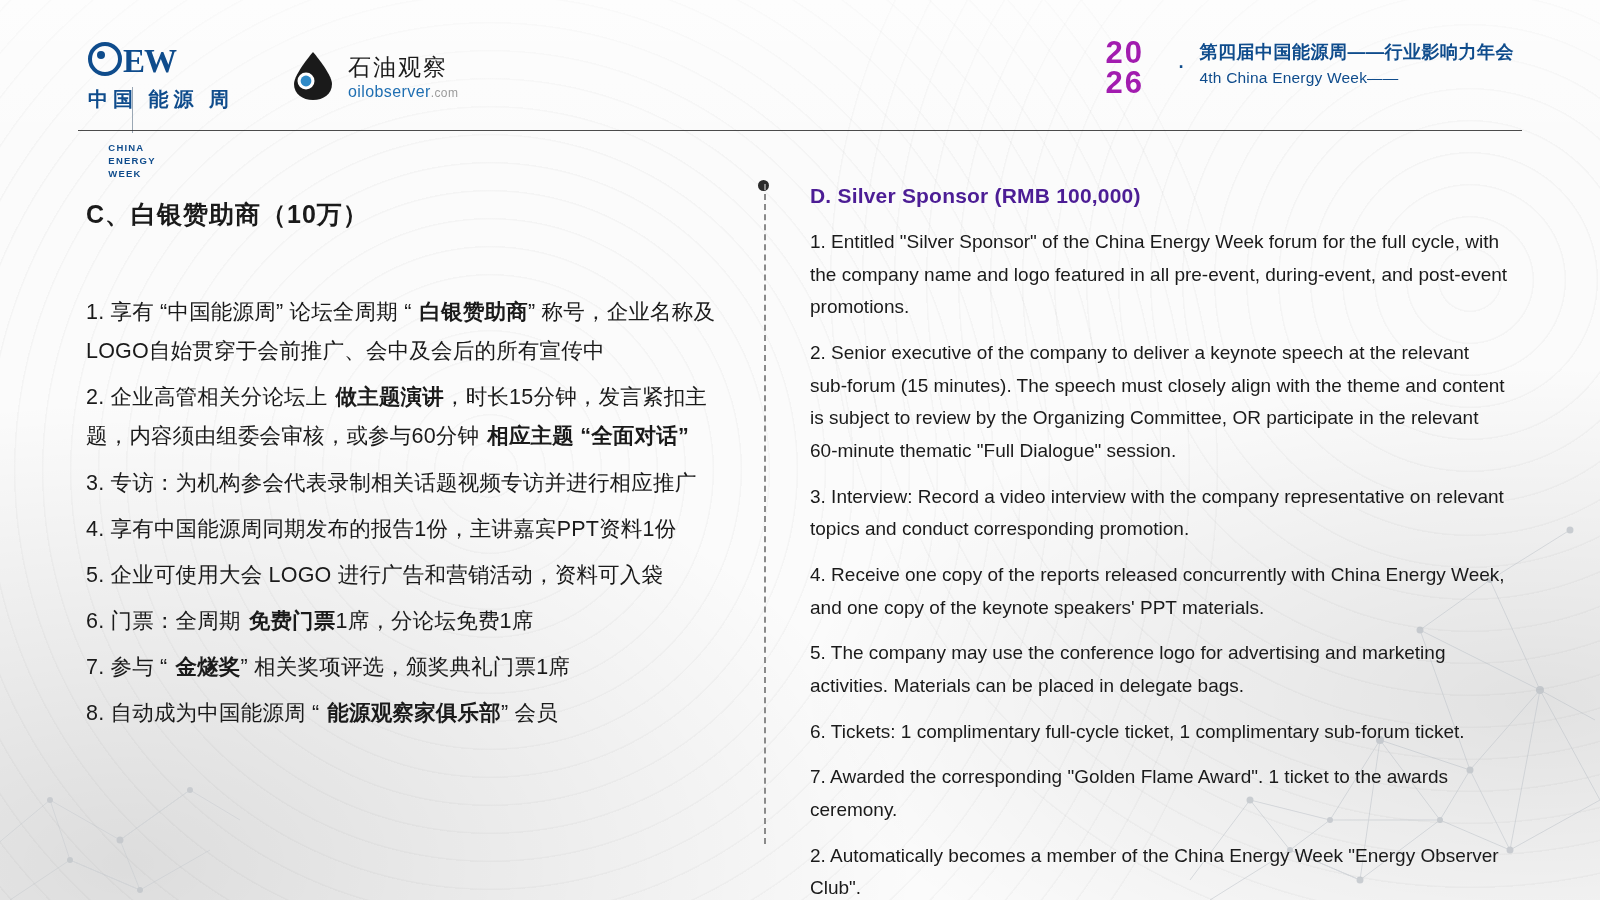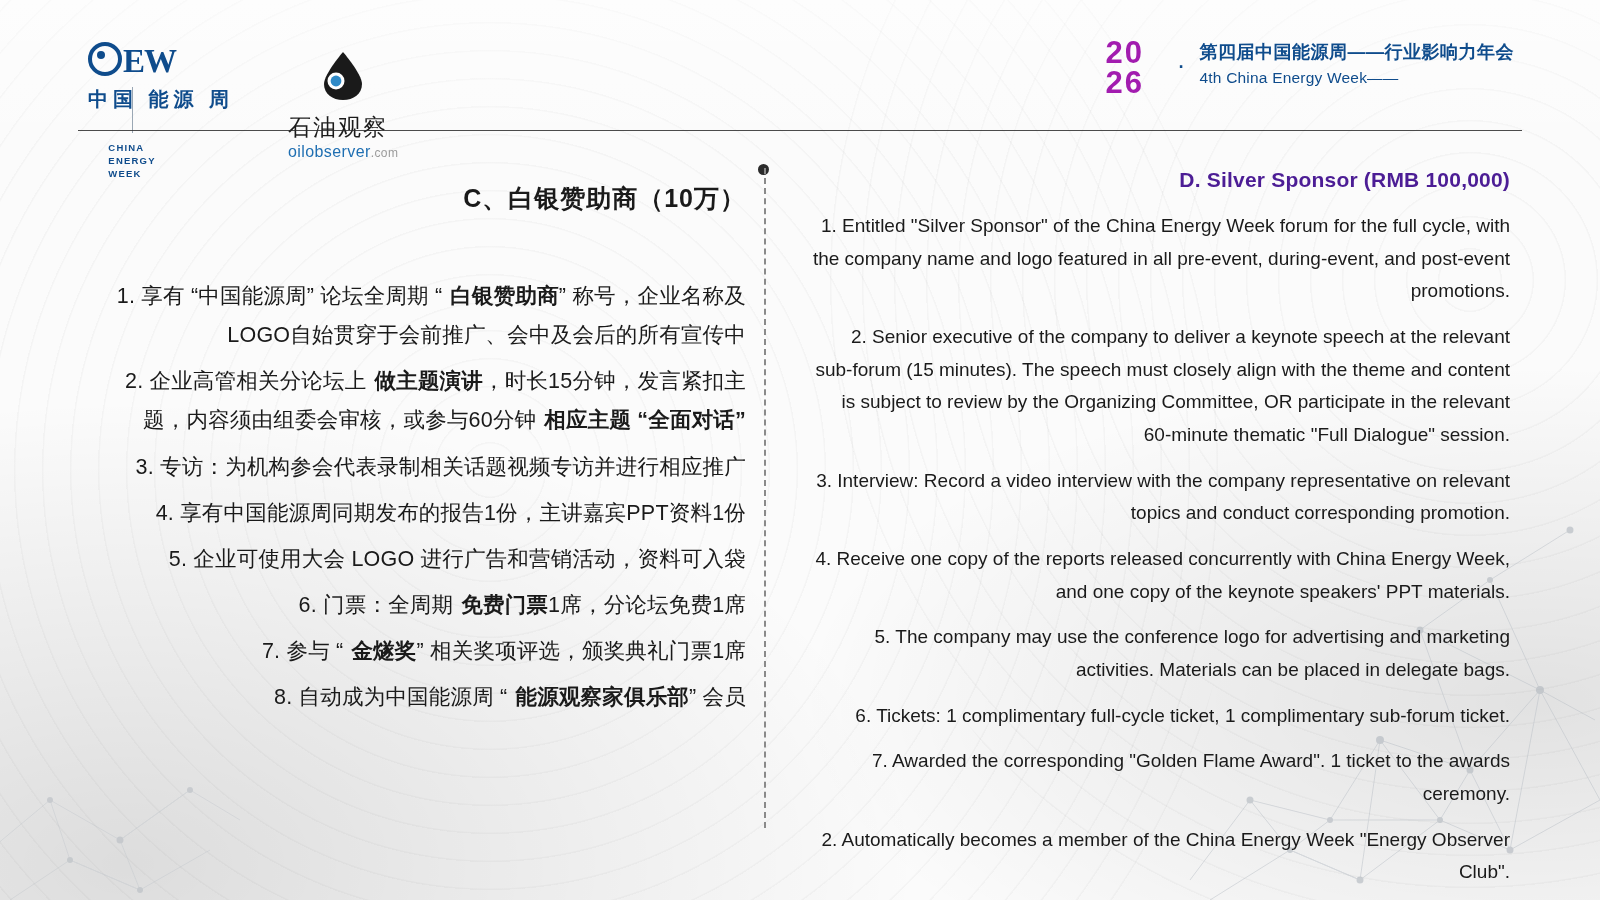--- a/index.html
+++ b/index.html
@@ -148,21 +148,20 @@
     font-weight: bold;
     text-align: center;
   }
   .oil-logo {
     position: absolute;
     left: 288px;
     top: 50px;
     display: flex;
     align-items: center;
     gap: 10px;
-    flex-direction: column;
   }
   .drop {
     width: 50px;
     height: 52px;
     position: relative;
   }
   .oil-text-cn {
     font-size: 23px;
     color: #1b1b1b;
     letter-spacing: 2px;
@@ -216,24 +215,23 @@
     font-size: 15.5px;
     color: #0f4c8c;
     letter-spacing: .2px;
     line-height: 1.45;
   }
   .rl3 { font-weight: bold; }
 
   
   .content {
     position: absolute;
-    top: 160px;
+    top: 176px;
     left: 0; right: 0;
     height: 700px;
-    text-align: right;
   }
   .col-left {
     position: absolute;
     left: 86px;
     top: 0;
     width: 660px;
   }
   .col-right {
     position: absolute;
     left: 810px;

